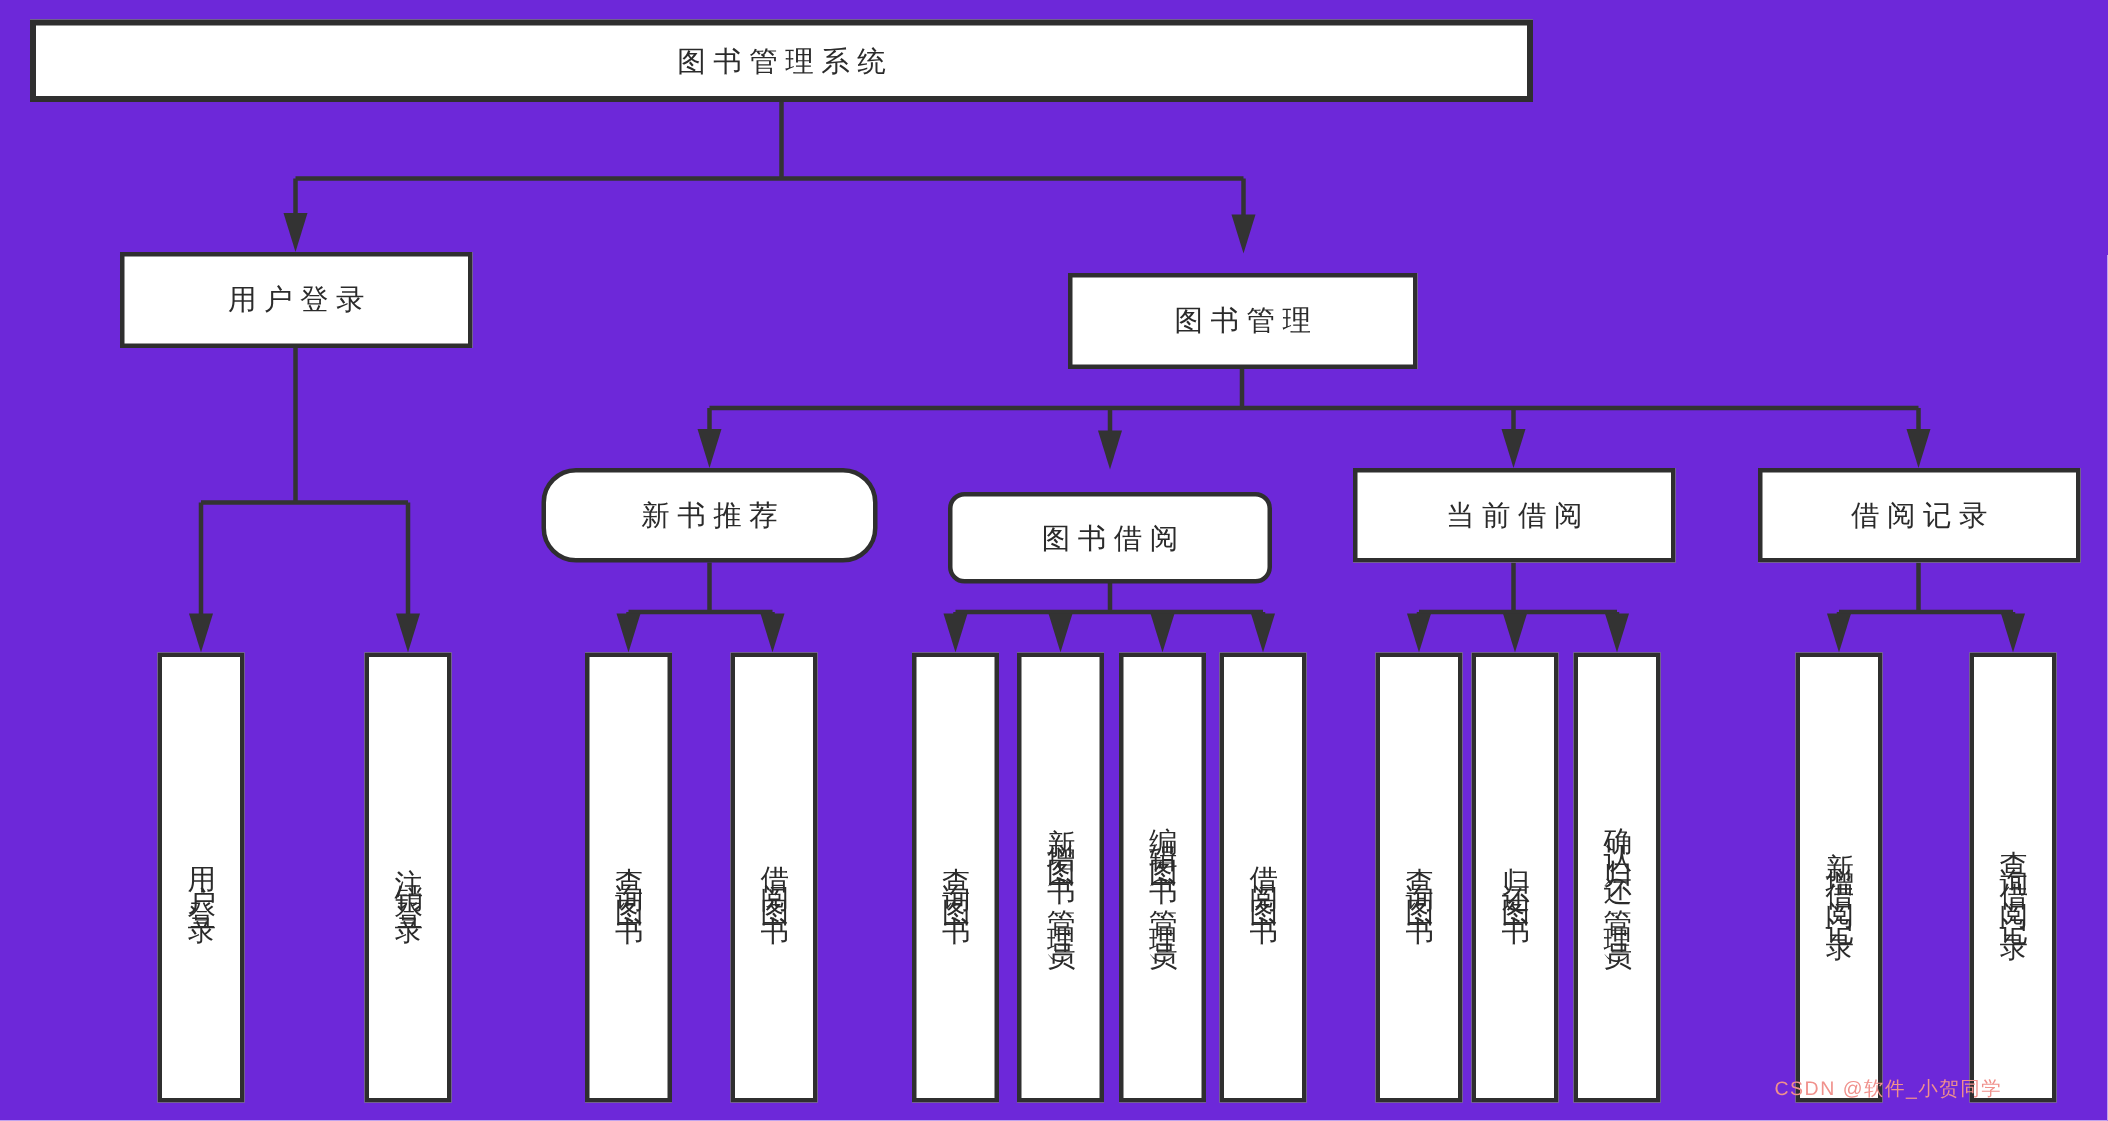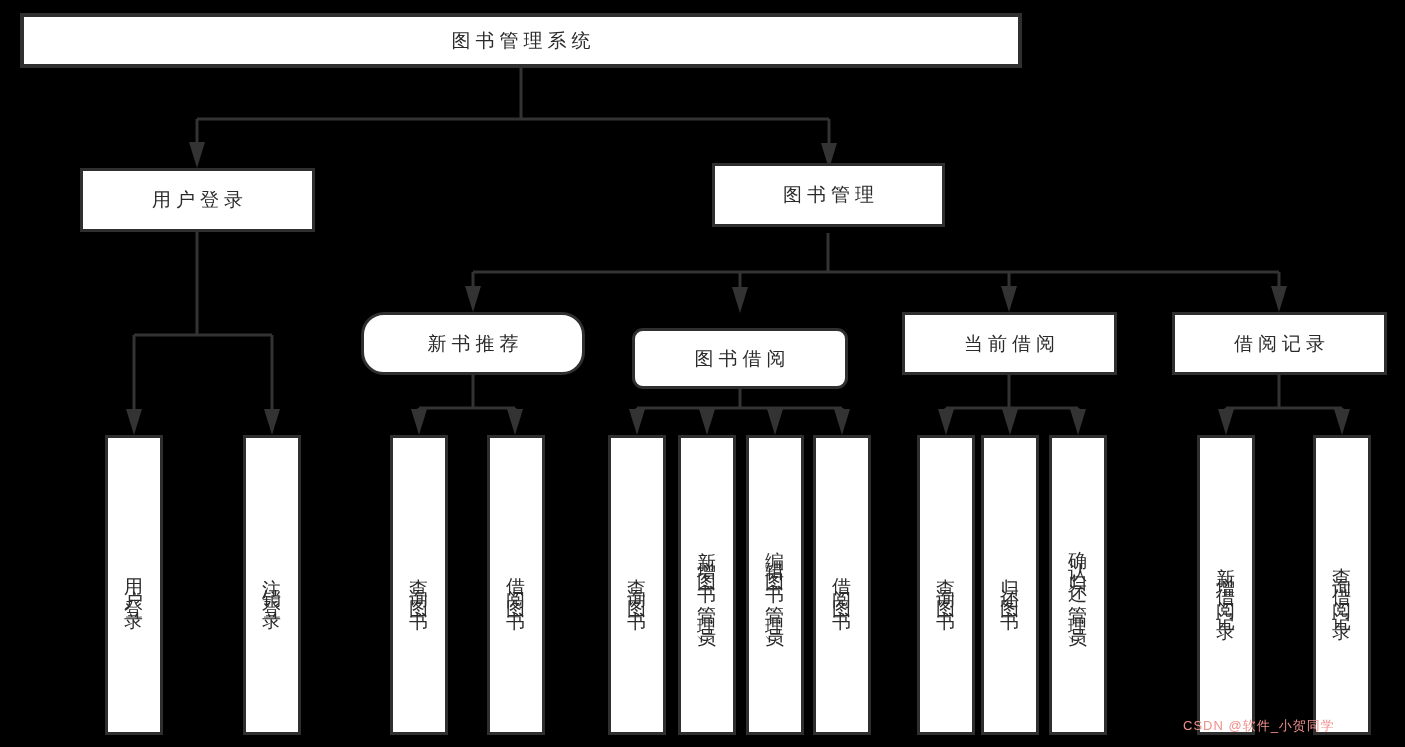--- a/index.html
+++ b/index.html
@@ -1,20 +1,20 @@
 <!DOCTYPE html>
 <html><head>
 <meta charset="utf-8">
 <style>
   html, body { margin: 0; padding: 0; background: #ffffff; }
   .canvas {
     position: relative;
     width: 1405px;
     height: 747px;
-    background: #000000;
+    background: #6d28d9;
     font-family: "Liberation Sans", sans-serif;
     overflow: hidden;
   }
   svg.connectors {
     position: absolute;
     left: 0; top: 0;
     width: 1405px; height: 747px;
     z-index: 0;
   }
   .node {
@@ -102,21 +102,21 @@
     <polygon class="ahead" points="1334,409 1350,409 1342,435"></polygon>
   </svg>
 
   <div class="node h-box root-box" style="left:20px; top:13px; width:1002px; height:55px;">
     <span>图书管理系统</span>
   </div>
 
   <div class="node h-box" style="left:80px; top:168px; width:235px; height:64px;">
     <span>用户登录</span>
   </div>
-  <div class="node h-box" style="left:712px; top:163px; width:233px; height:64px;">
+  <div class="node h-box" style="left:712px; top:182px; width:233px; height:64px;">
     <span>图书管理</span>
   </div>
 
   <div class="node h-box" style="left:361px; top:312px; width:224px; height:63px;border-radius:23px;">
     <span>新书推荐</span>
   </div>
   <div class="node h-box" style="left:632px; top:328px; width:216px; height:61px;border-radius:11px;">
     <span>图书借阅</span>
   </div>
   <div class="node h-box" style="left:902px; top:312px; width:215px; height:63px;text-align:center;">

